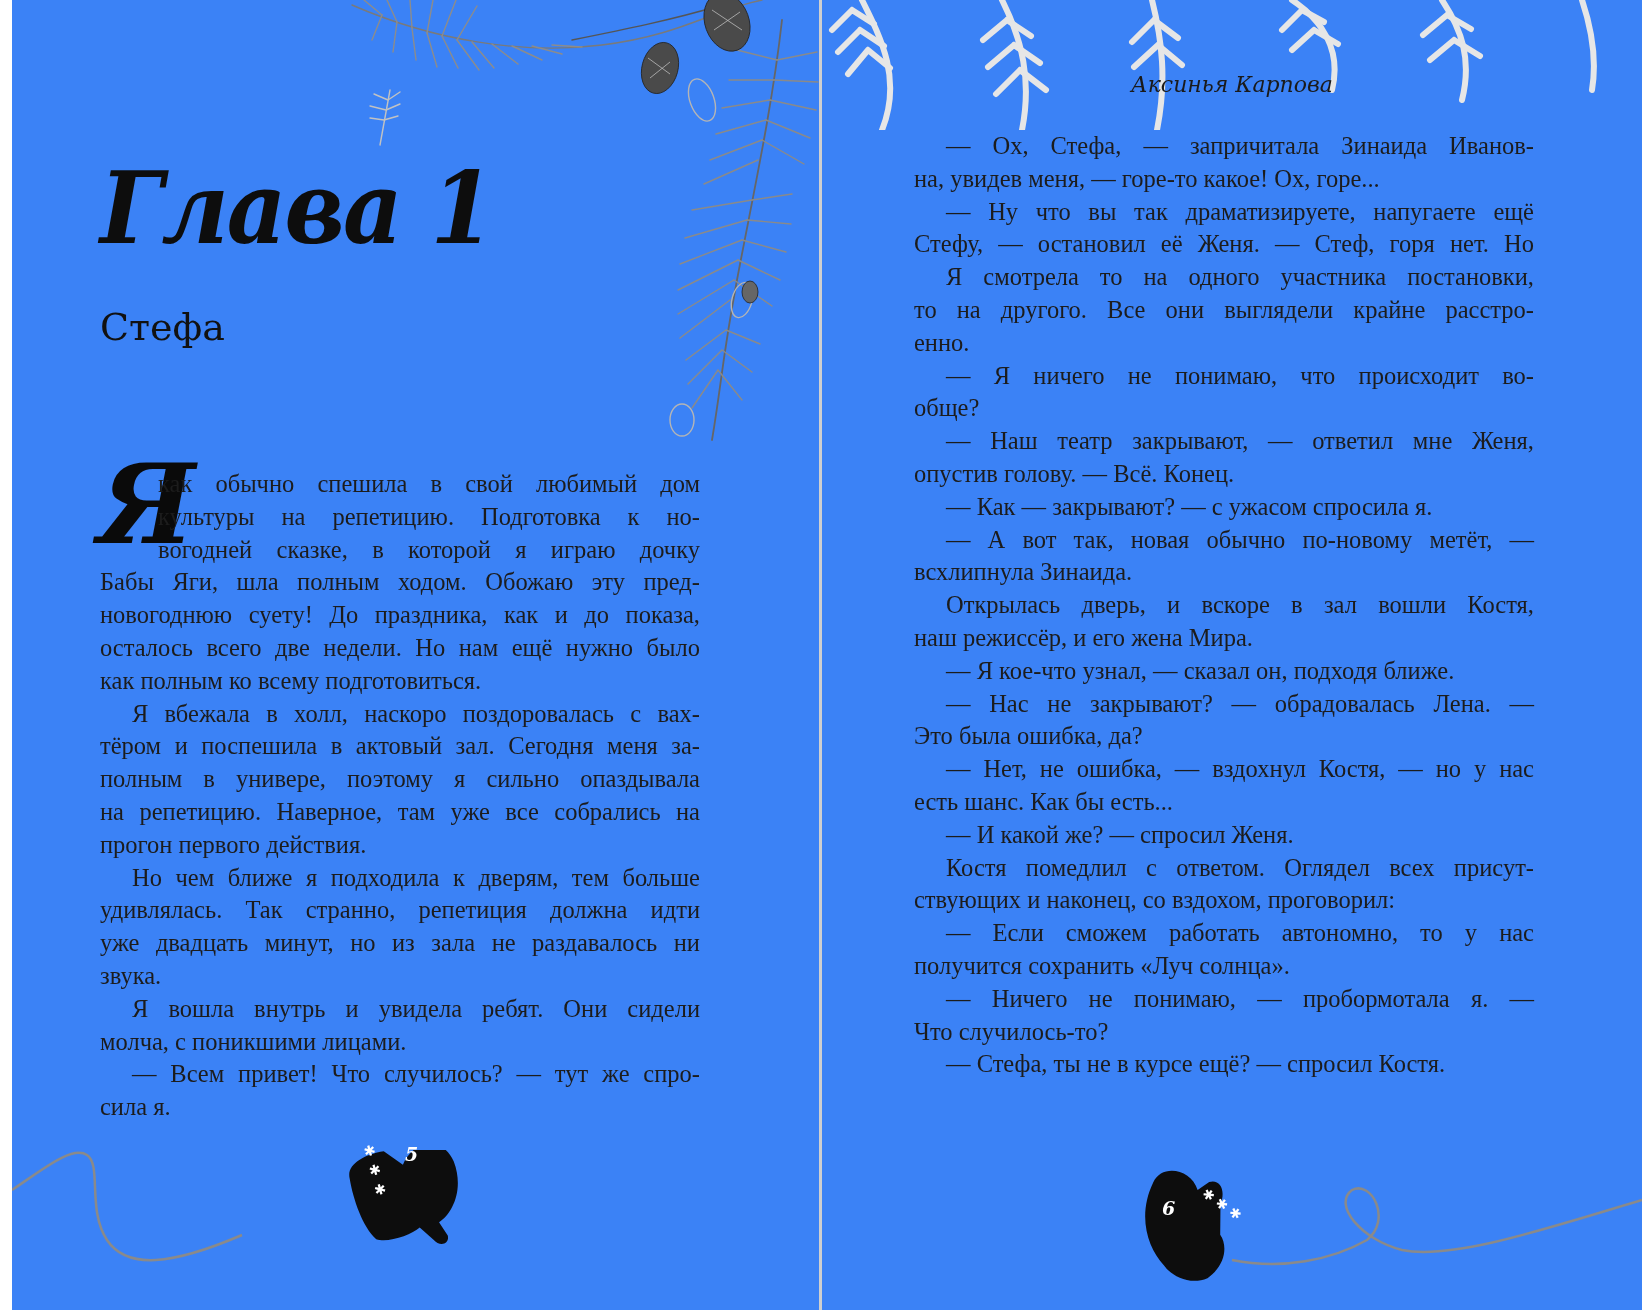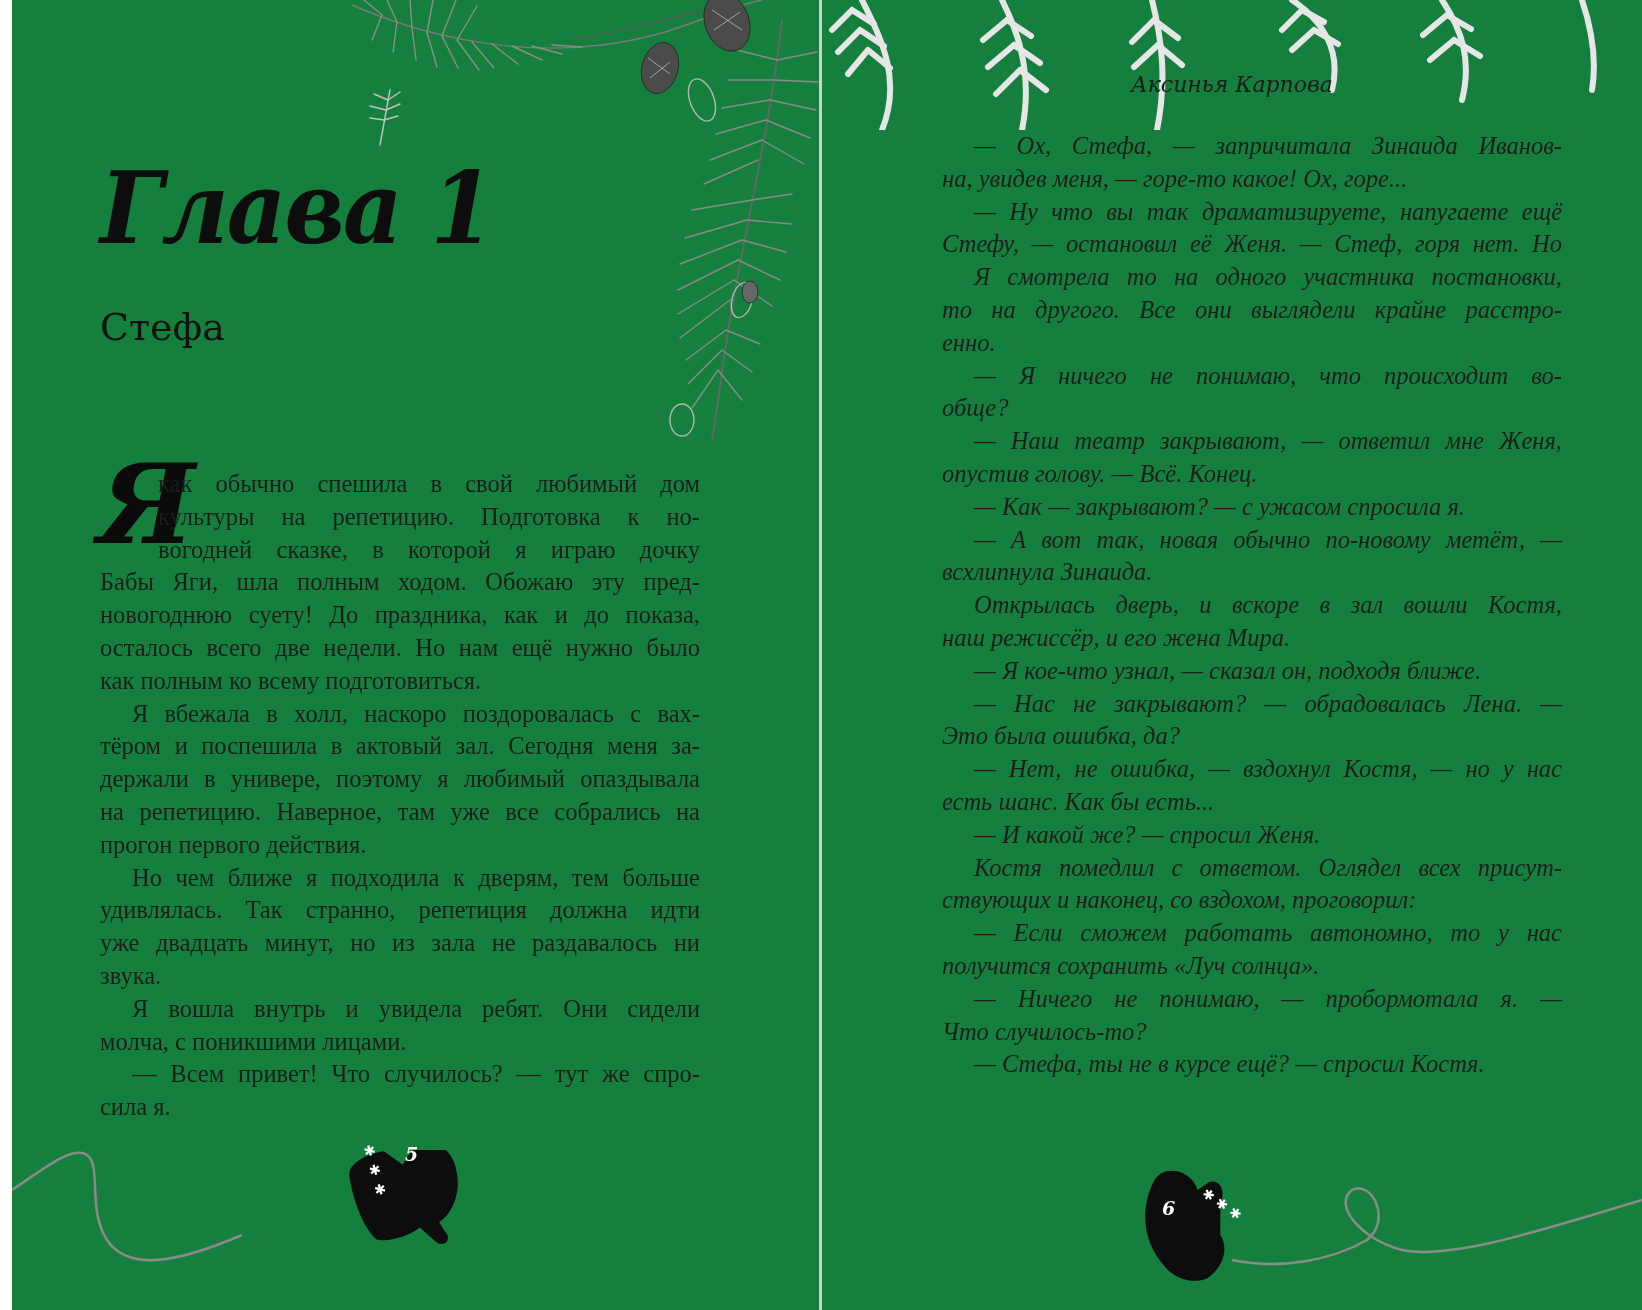--- a/index.html
+++ b/index.html
@@ -1,40 +1,40 @@
 <!DOCTYPE html>
 <html><head>
 <meta charset="utf-8">
 <style>
   html, body { margin: 0; padding: 0; background: #ffffff; }
   body { width: 1642px; height: 1310px; position: relative; overflow: hidden;
          font-family: "Liberation Serif", "DejaVu Serif", serif; color: #1a1a1a; }
 
-  .page { position: absolute; top: 0; height: 1310px; overflow: hidden; background: #15803d; }
+  .page { position: absolute; top: 0; height: 1310px; overflow: hidden; background: #3b82f6; }
   .page-left { left: 12px; width: 820px; }
   .page-right { left: 822px; width: 820px; }
   .seam { position: absolute; left: 819px; top: 0; width: 3px; height: 1310px; background: #cfcfcf; }
 
   
   .deco { position: absolute; pointer-events: none; }
 
   .chapter-title { position: absolute; left: 88px; top: 150px; font-family: "DejaVu Serif", serif;
                    font-style: italic; font-weight: bold; font-size: 92px; letter-spacing: -2px;
                    color: #0d0d0d; transform: scaleY(1.08); transform-origin: left top; }
   .chapter-subtitle { position: absolute; left: 88px; top: 305px; font-family: "DejaVu Serif", serif;
                       font-size: 38px; color: #111; }
 
   .text-block { position: absolute; font-size: 24.5px; line-height: 32.8px; color: #1c1c1c; }
   .line { display: block; white-space: nowrap; height: 32.8px; text-align: justify; text-align-last: justify; }
   .line.last { text-align-last: left; }
   .line.indent { padding-left: 32px; }
   .line.dropcap-line { padding-left: 58px; }
 
   .left-text { left: 88px; top: 468px; width: 600px; }
-  .right-text { left: 120px; top: 130px; width: 620px; font-style: italic; }
+  .right-text { left: 92px; top: 130px; width: 620px; }
 
   .drop-cap { position: absolute; left: 86px; top: 450px; font-family: "DejaVu Serif", serif;
               font-style: italic; font-weight: bold; font-size: 110px; line-height: 110px; color: #0a0a0a; }
 
   .running-head { position: absolute; left: 0; width: 820px; top: 72px; text-align: center;
                   font-family: "DejaVu Serif", serif; font-style: italic; font-size: 22px; color: #1a1a1a; }
 
   .folio { position: absolute; font-family: "DejaVu Serif", serif; font-weight: bold; font-style: italic;
            color: #ffffff; font-size: 19px; }
 </style>
@@ -94,21 +94,21 @@
   <div class="text-block left-text">
     <span class="line dropcap-line">как обычно спешила в свой любимый дом</span>
     <span class="line dropcap-line">культуры на репетицию. Подготовка к но-</span>
     <span class="line dropcap-line">вогодней сказке, в которой я играю дочку</span>
     <span class="line">Бабы Яги, шла полным ходом. Обожаю эту пред-</span>
     <span class="line">новогоднюю суету! До праздника, как и до показа,</span>
     <span class="line">осталось всего две недели. Но нам ещё нужно было</span>
     <span class="line last">как полным ко всему подготовиться.</span>
     <span class="line indent">Я вбежала в холл, наскоро поздоровалась с вах-</span>
     <span class="line">тёром и поспешила в актовый зал. Сегодня меня за-</span>
-    <span class="line">держали в универе, поэтому я любимый опаздывала</span>
+    <span class="line">полным в универе, поэтому я сильно опаздывала</span>
     <span class="line">на репетицию. Наверное, там уже все собрались на</span>
     <span class="line last">прогон первого действия.</span>
     <span class="line indent">Но чем ближе я подходила к дверям, тем больше</span>
     <span class="line">удивлялась. Так странно, репетиция должна идти</span>
     <span class="line">уже двадцать минут, но из зала не раздавалось ни</span>
     <span class="line last">звука.</span>
     <span class="line indent">Я вошла внутрь и увидела ребят. Они сидели</span>
     <span class="line last">молча, с поникшими лицами.</span>
     <span class="line indent">— Всем привет! Что случилось? — тут же спро-</span>
     <span class="line last">сила я.</span>

